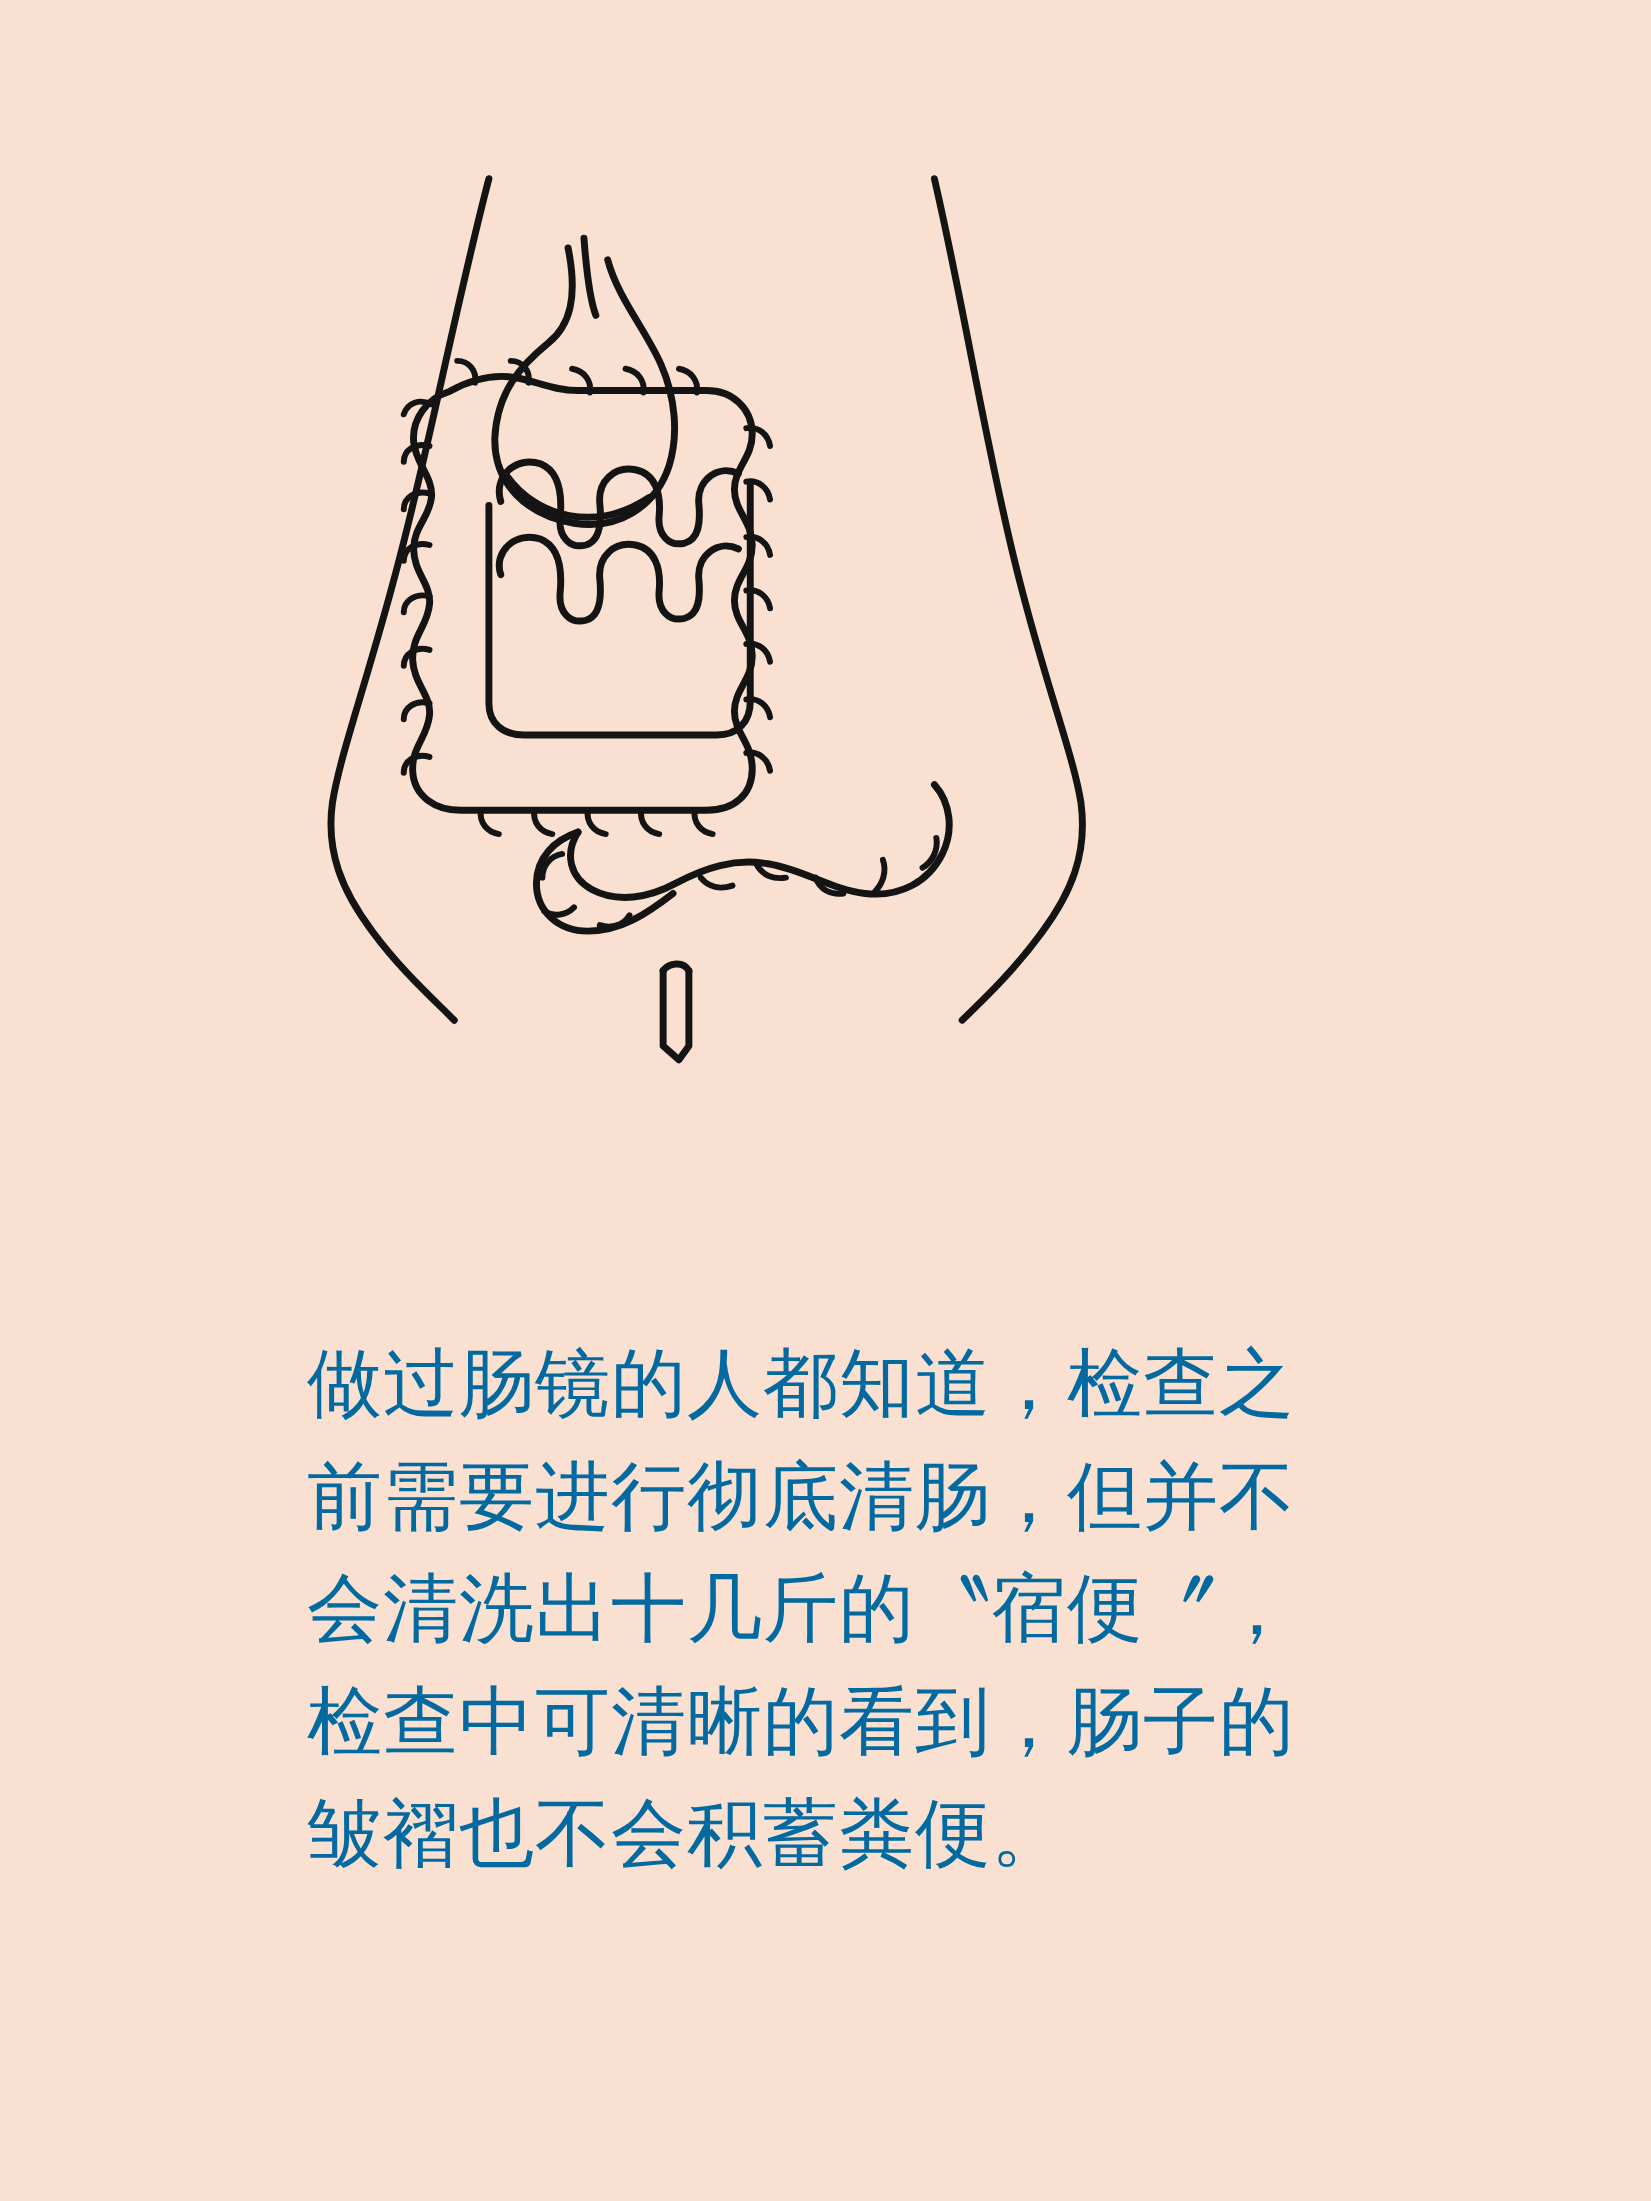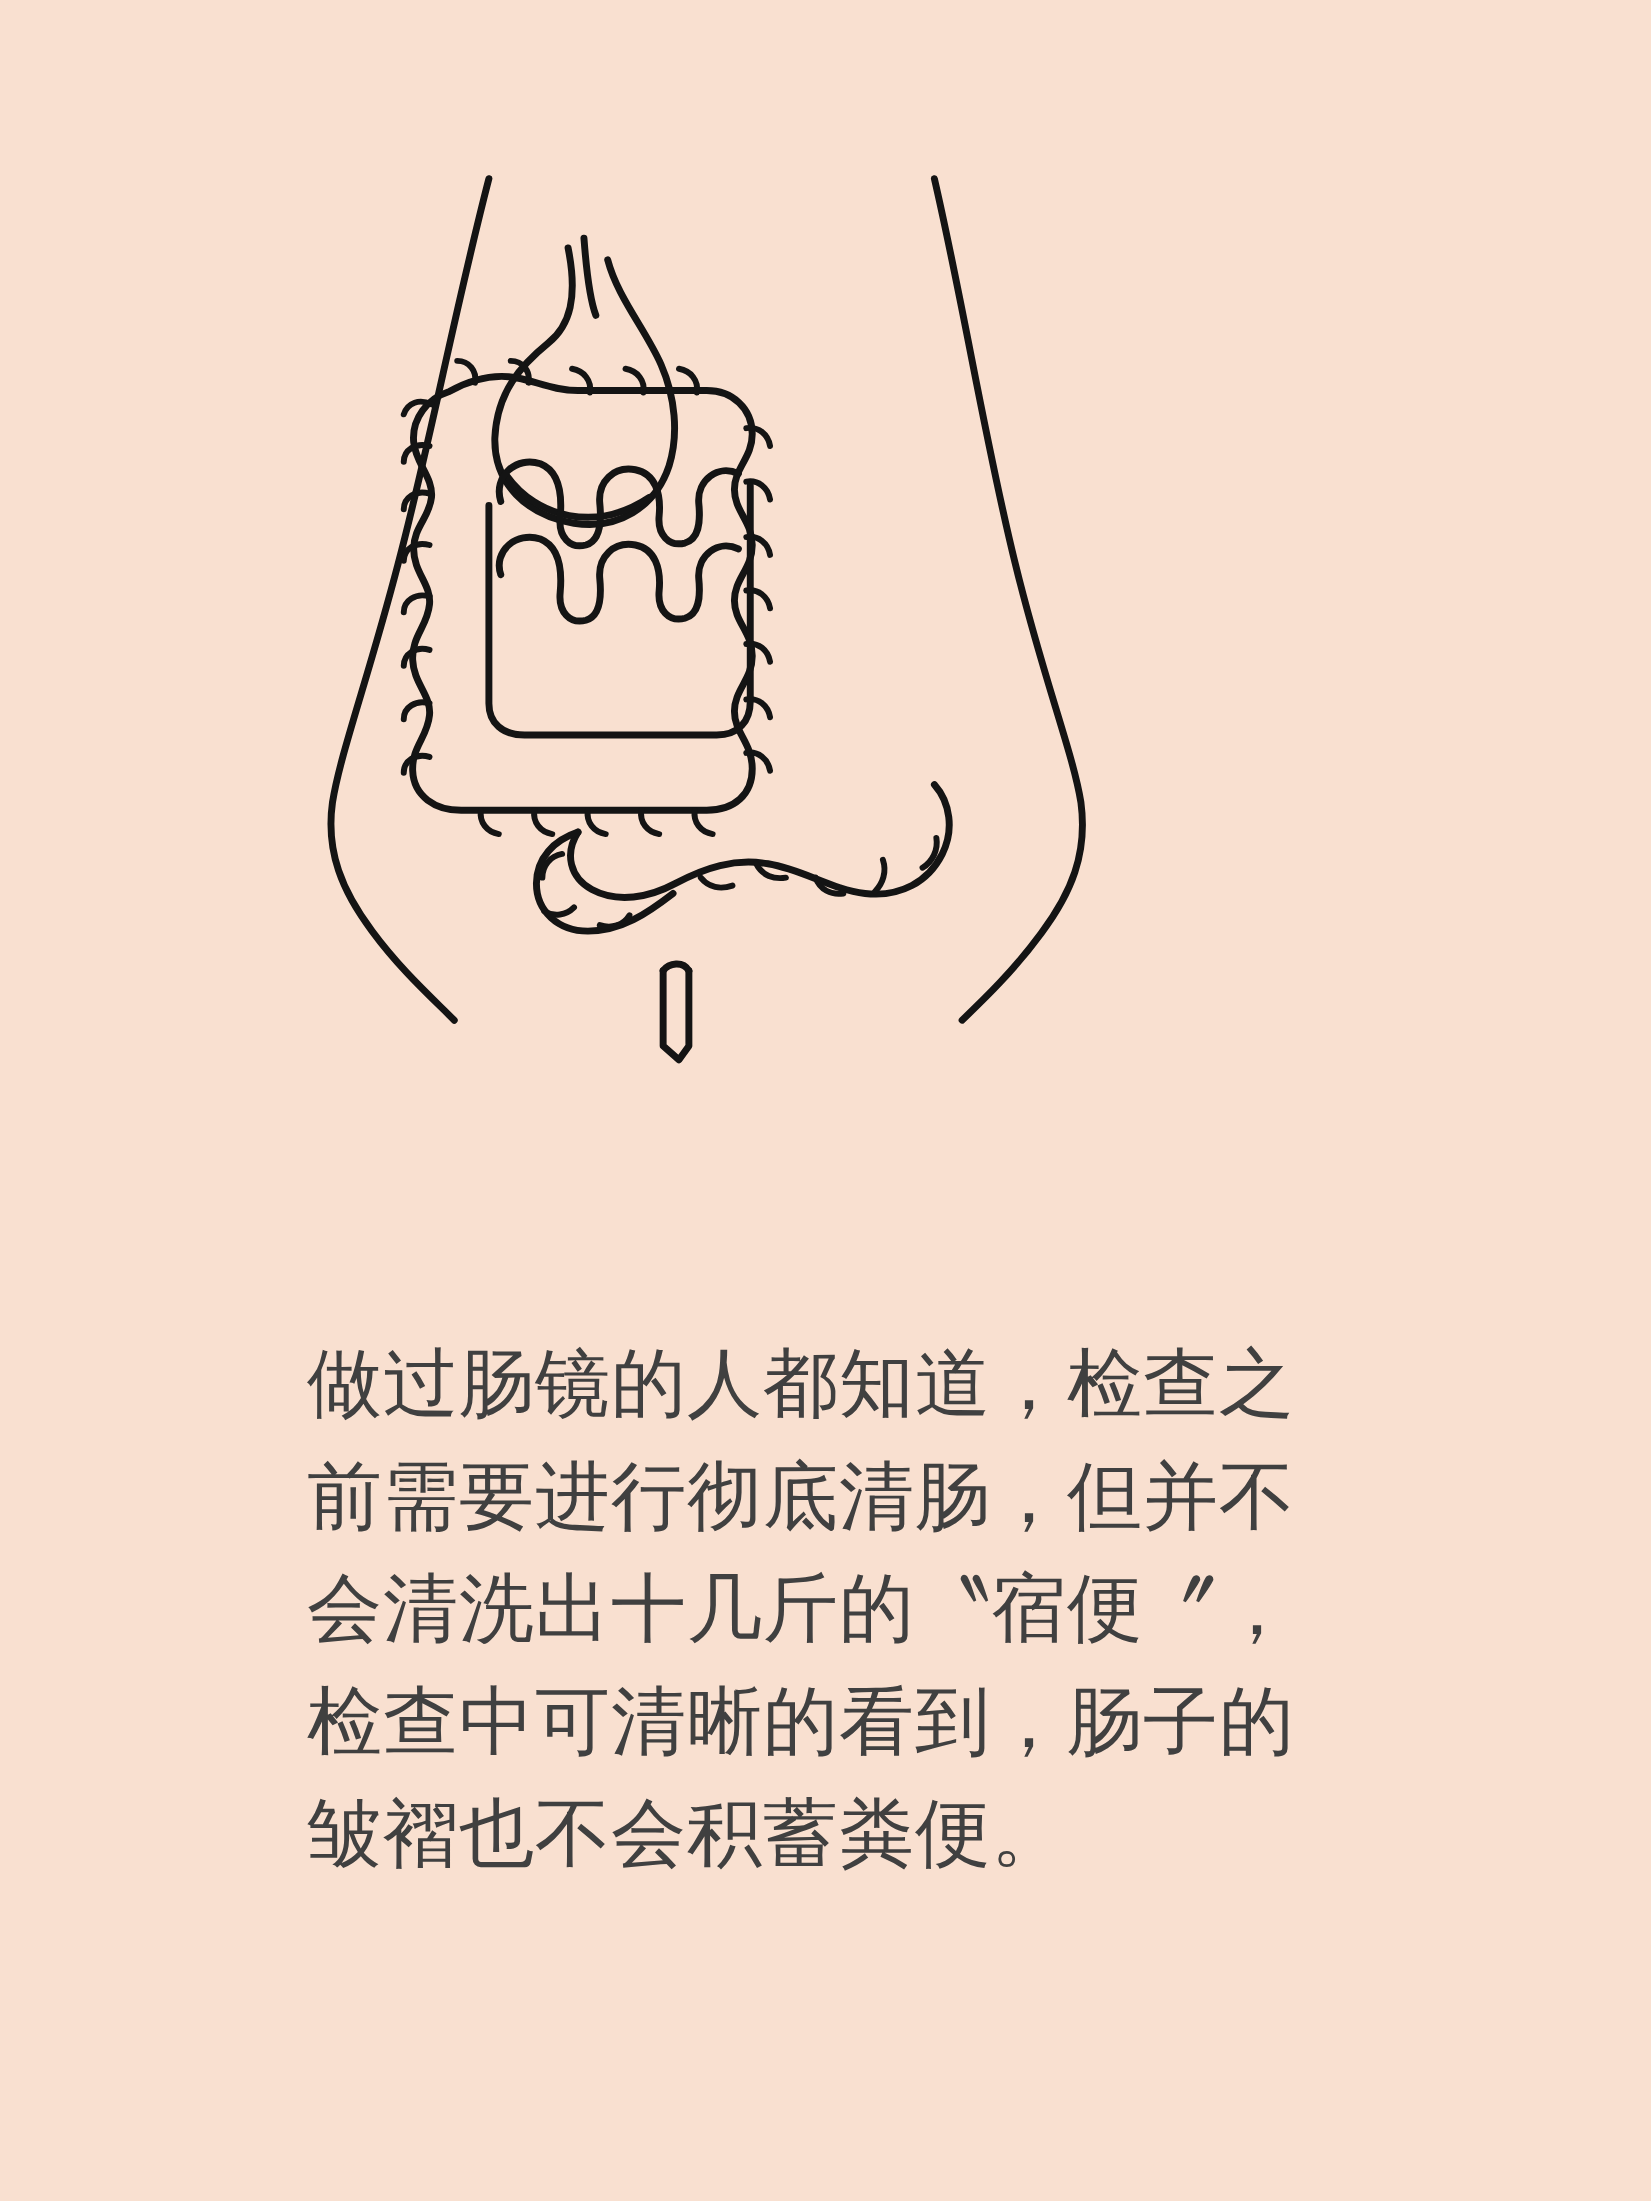--- a/index.html
+++ b/index.html
@@ -39,21 +39,21 @@
     display: block;
   }
   .caption {
     width: 1651px;
     box-sizing: border-box;
     padding: 0 297px 0 307px;
     margin-top: 89px;
   }
   .caption p {
     margin: 0;
-    color: #404040;
+    color: #0369a1;
     font-size: 75px;
     line-height: 1.50;
     letter-spacing: 1px;
     text-align: left;
     font-weight: 400;
     font-family: "Liberation Sans", "DejaVu Sans", sans-serif;
   }
 </style>
 </head>
 <body>

